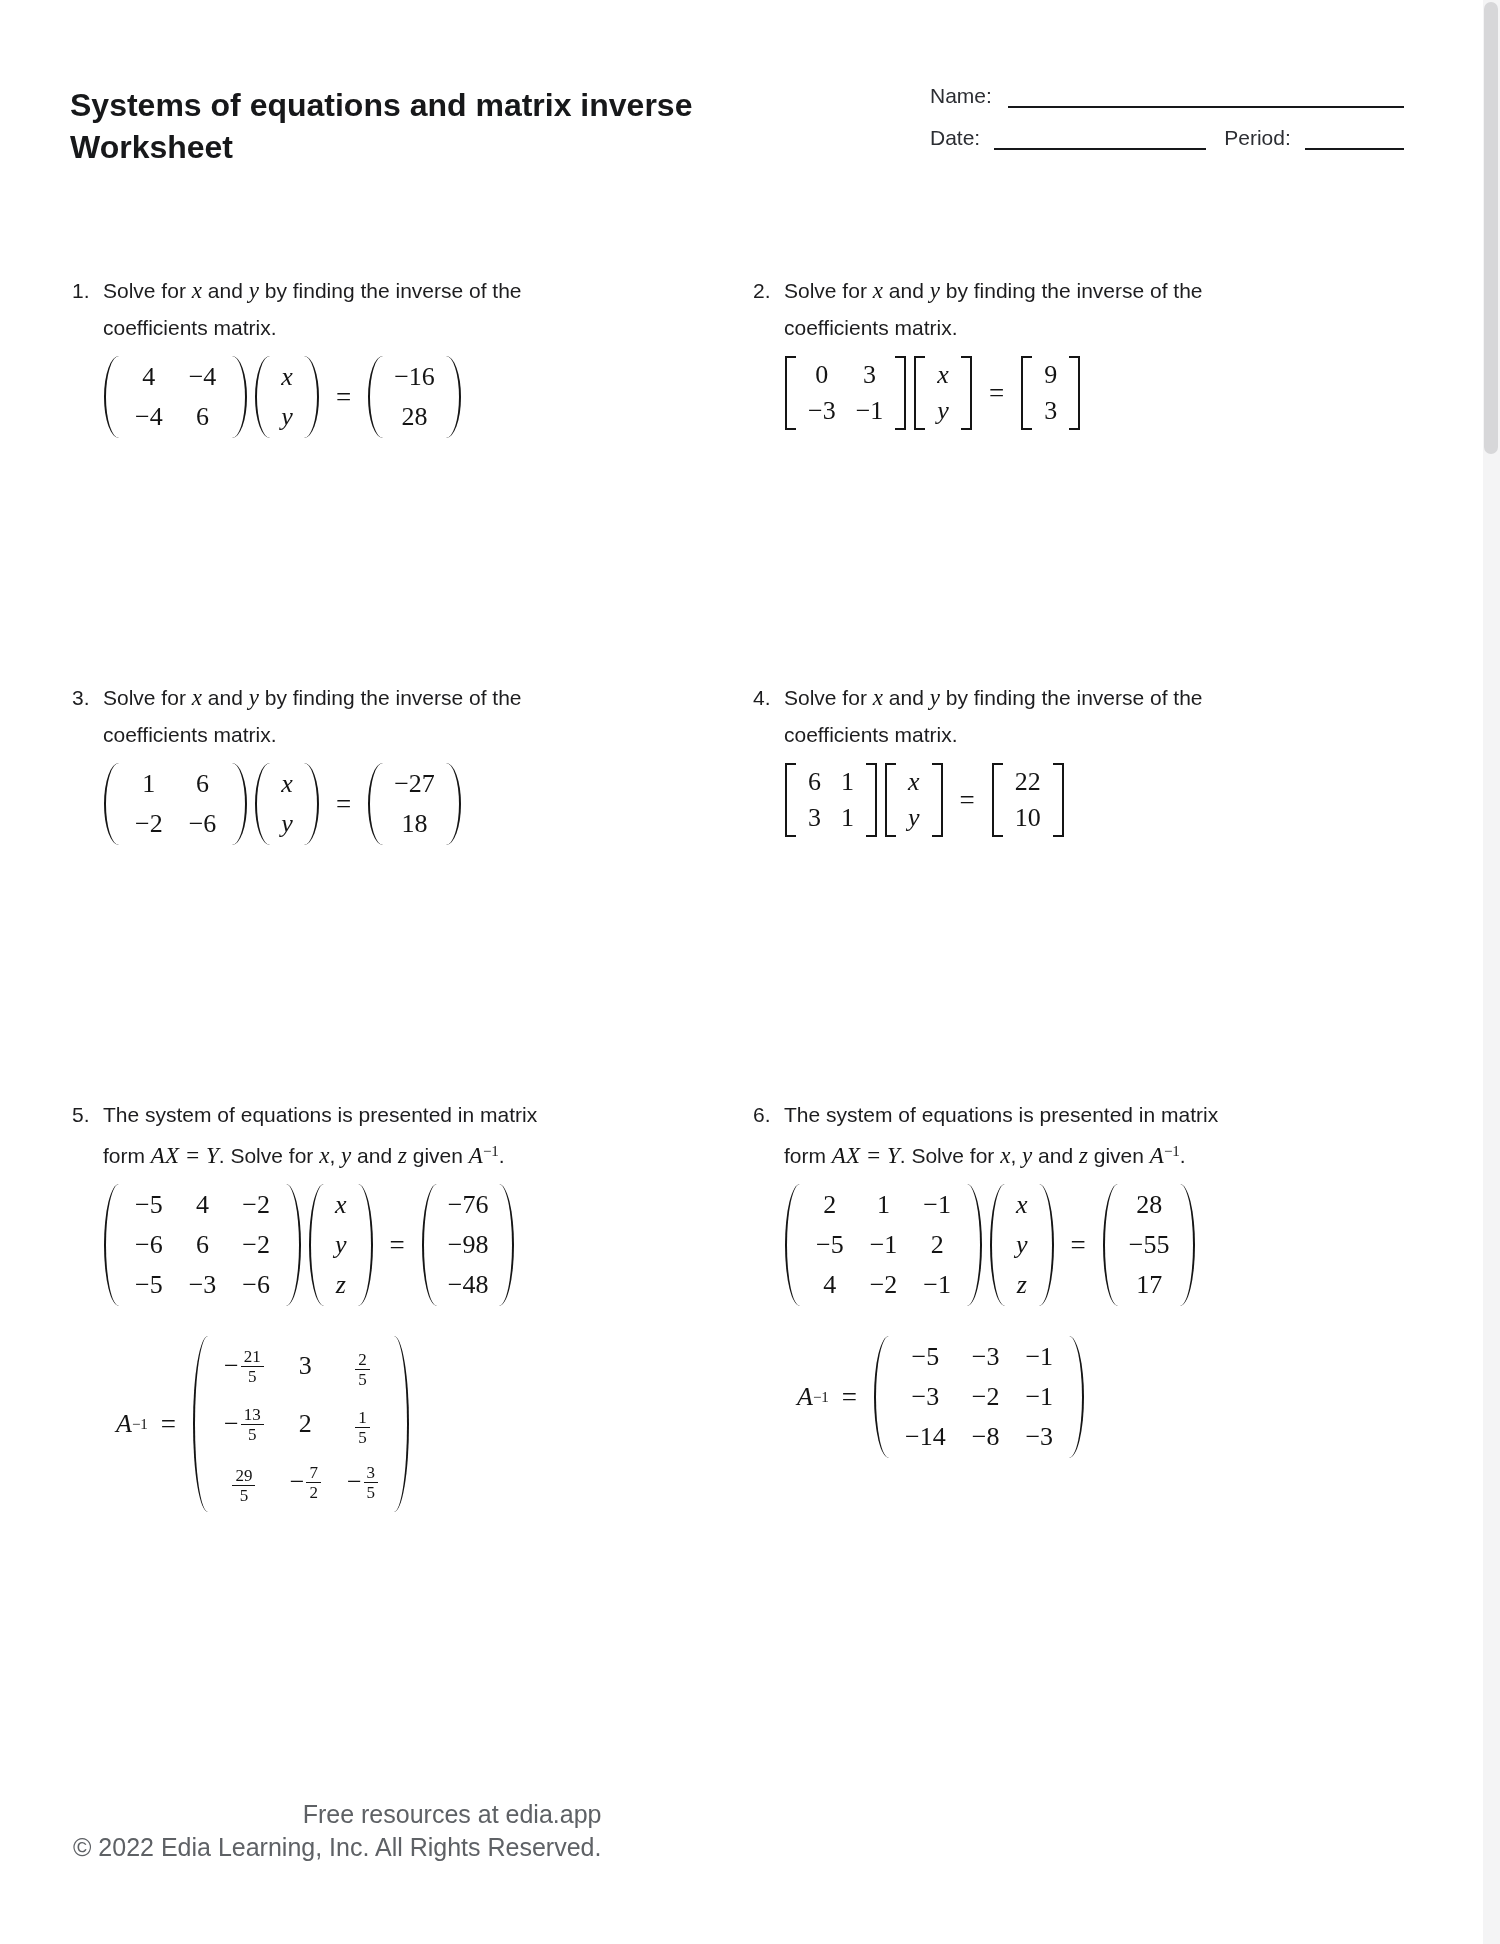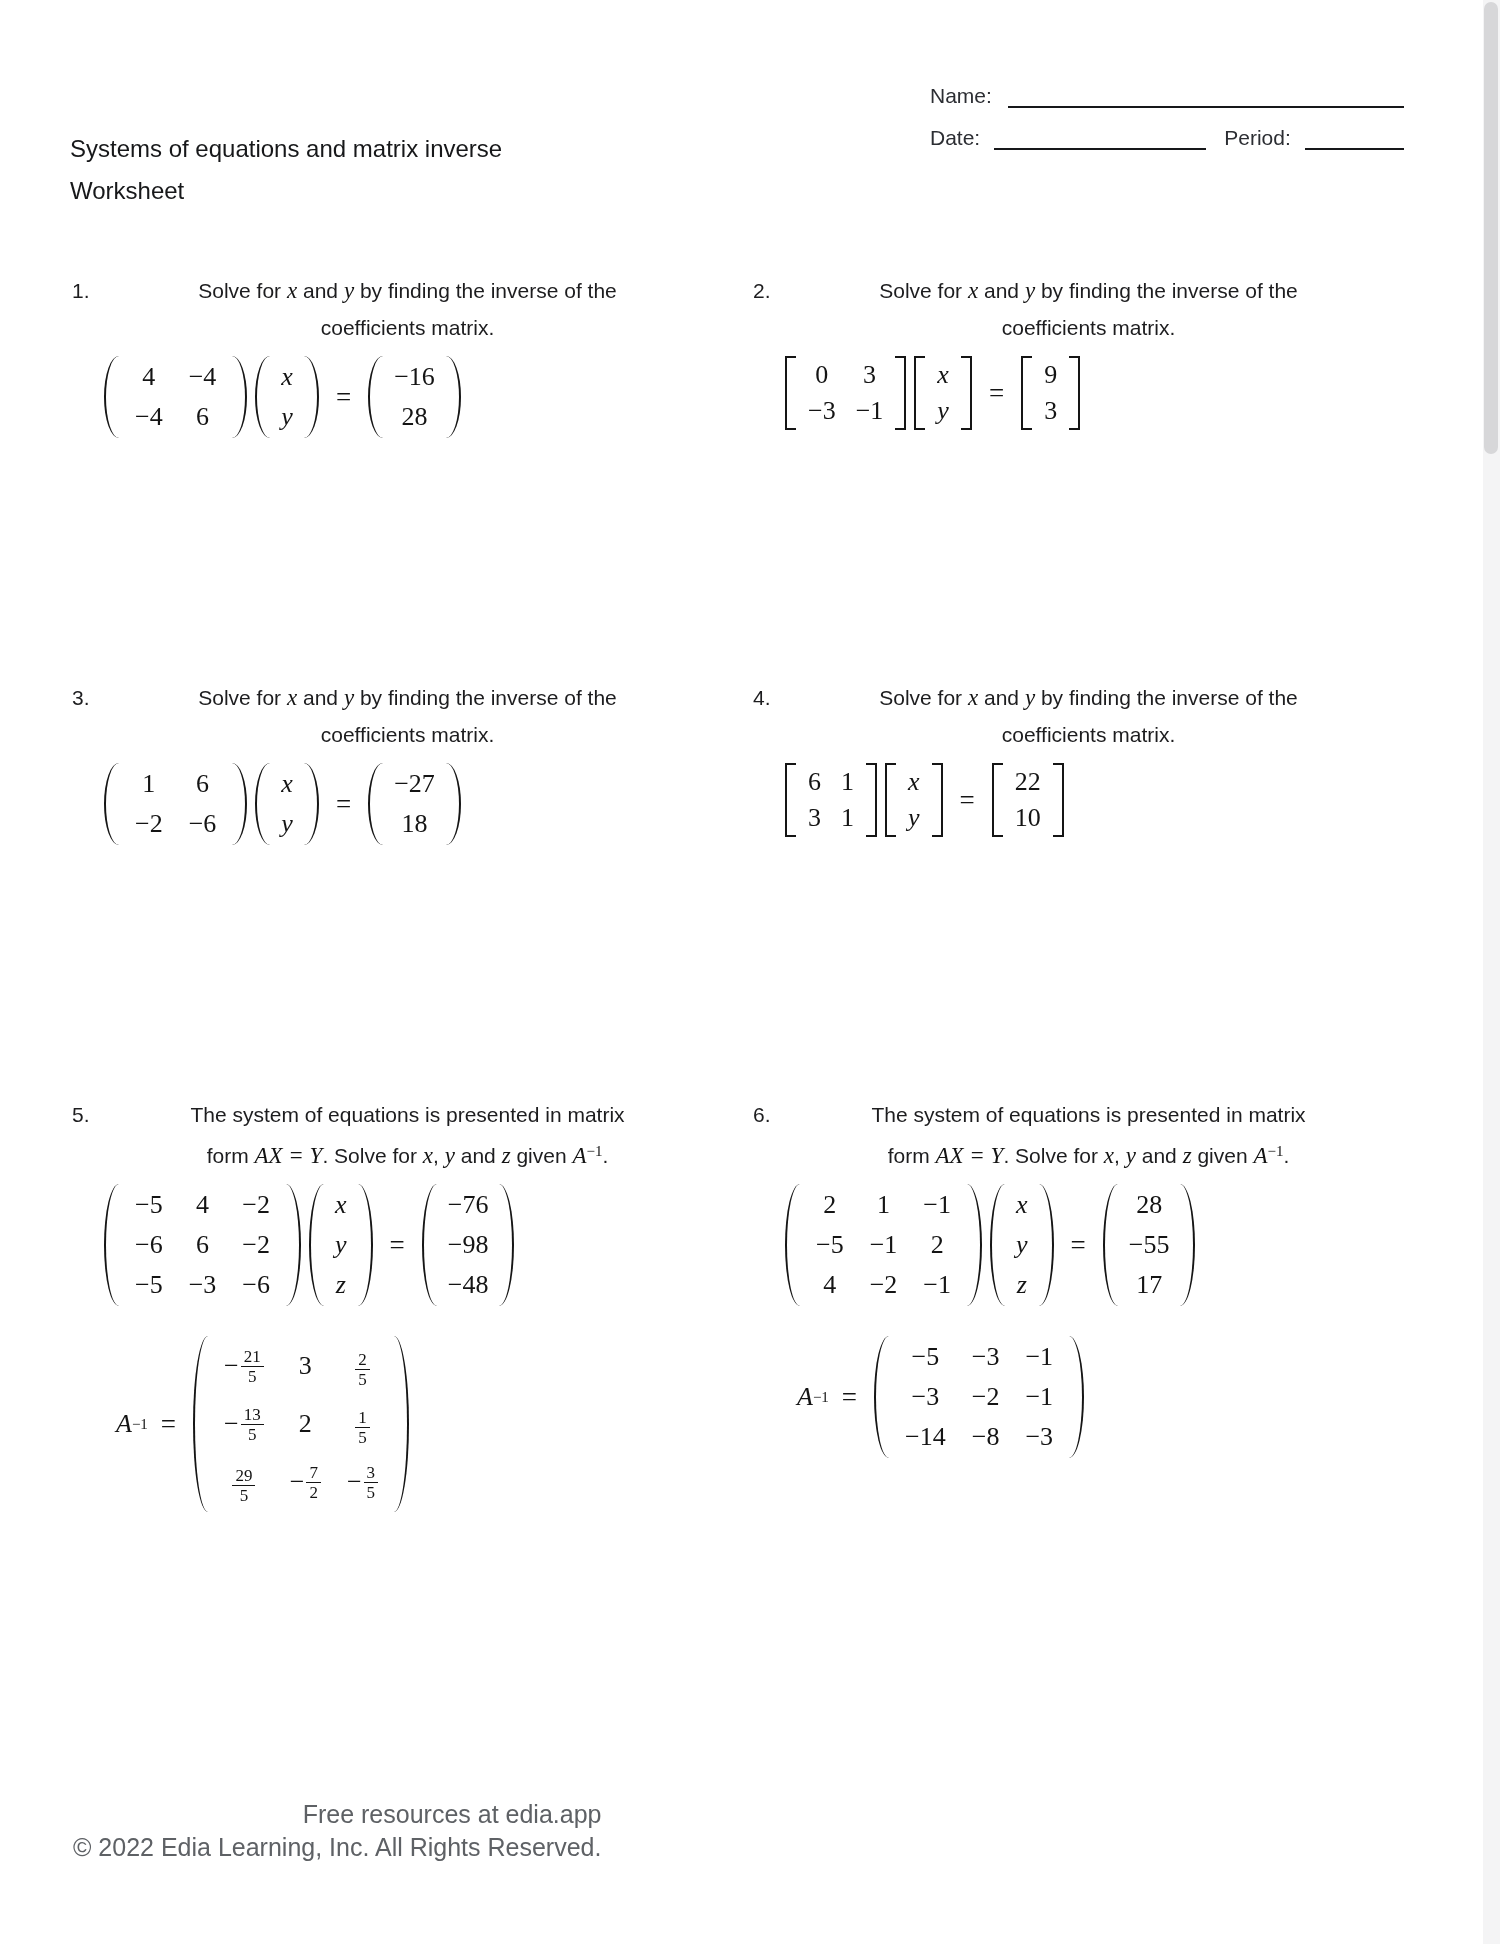--- a/index.html
+++ b/index.html
@@ -1,42 +1,42 @@
 <!DOCTYPE html>
 <html><head>
 <meta charset="utf-8">
 <style>
   html,body{margin:0;padding:0;background:#ffffff;}
   .page{position:relative;width:1500px;height:1944px;background:#ffffff;overflow:hidden;
         font-family:"Liberation Sans",sans-serif;color:#1d1d1f;}
 
   
-  .title{position:absolute;left:70px;top:84px;font-size:24px;line-height:42px;
-         font-weight:400;color:#17181a;margin-top:44px;}
+  .title{position:absolute;left:70px;top:84px;font-size:32px;line-height:42px;
+         font-weight:700;color:#17181a;}
   .hfield{position:absolute;display:flex;align-items:flex-end;font-size:21px;color:#2c2e33;}
   .f-name{left:930px;top:84px;width:474px;}
   .f-date{left:930px;top:126px;width:474px;}
   .uline{border-bottom:2.5px solid #17181a;height:22px;}
   .uline.grow{flex:1;margin-left:16px;}
   .uline.date-line{width:212px;margin-left:14px;}
   .uline.period-line{flex:1;margin-left:14px;}
   .period-label{margin-left:18px;text-align:right;}
 
   
   .problem{position:absolute;width:640px;}
   .problem:nth-child(1){left:72px;top:272px;}
   .problem:nth-child(2){left:753px;top:272px;}
   .problem:nth-child(3){left:72px;top:679px;}
   .problem:nth-child(4){left:753px;top:679px;}
   .problem:nth-child(5){left:72px;top:1096px;}
   .problem:nth-child(6){left:753px;top:1096px;}
 
   .ptext{position:relative;padding-left:31px;font-size:21px;line-height:37px;color:#1d1d1f;}
   .pnum{position:absolute;left:0;top:0;}
-  .pline{white-space:nowrap;text-align:center;}
+  .pline{white-space:nowrap;}
   .mvar{font-family:"Liberation Serif","DejaVu Serif",serif;font-style:italic;
         font-size:23px;color:#141414;}
   .msup{font-family:"Liberation Serif","DejaVu Serif",serif;font-style:normal;
         font-size:15px;vertical-align:7px;color:#141414;}
 
   
   .equation{display:flex;align-items:center;margin:10px 0 0 28px;}
   .ainv{display:flex;align-items:center;margin:30px 0 0 44px;}
   .ainv .mvar{font-size:26px;}
   .eqsign{font-family:"Liberation Serif","DejaVu Serif",serif;font-size:27px;

